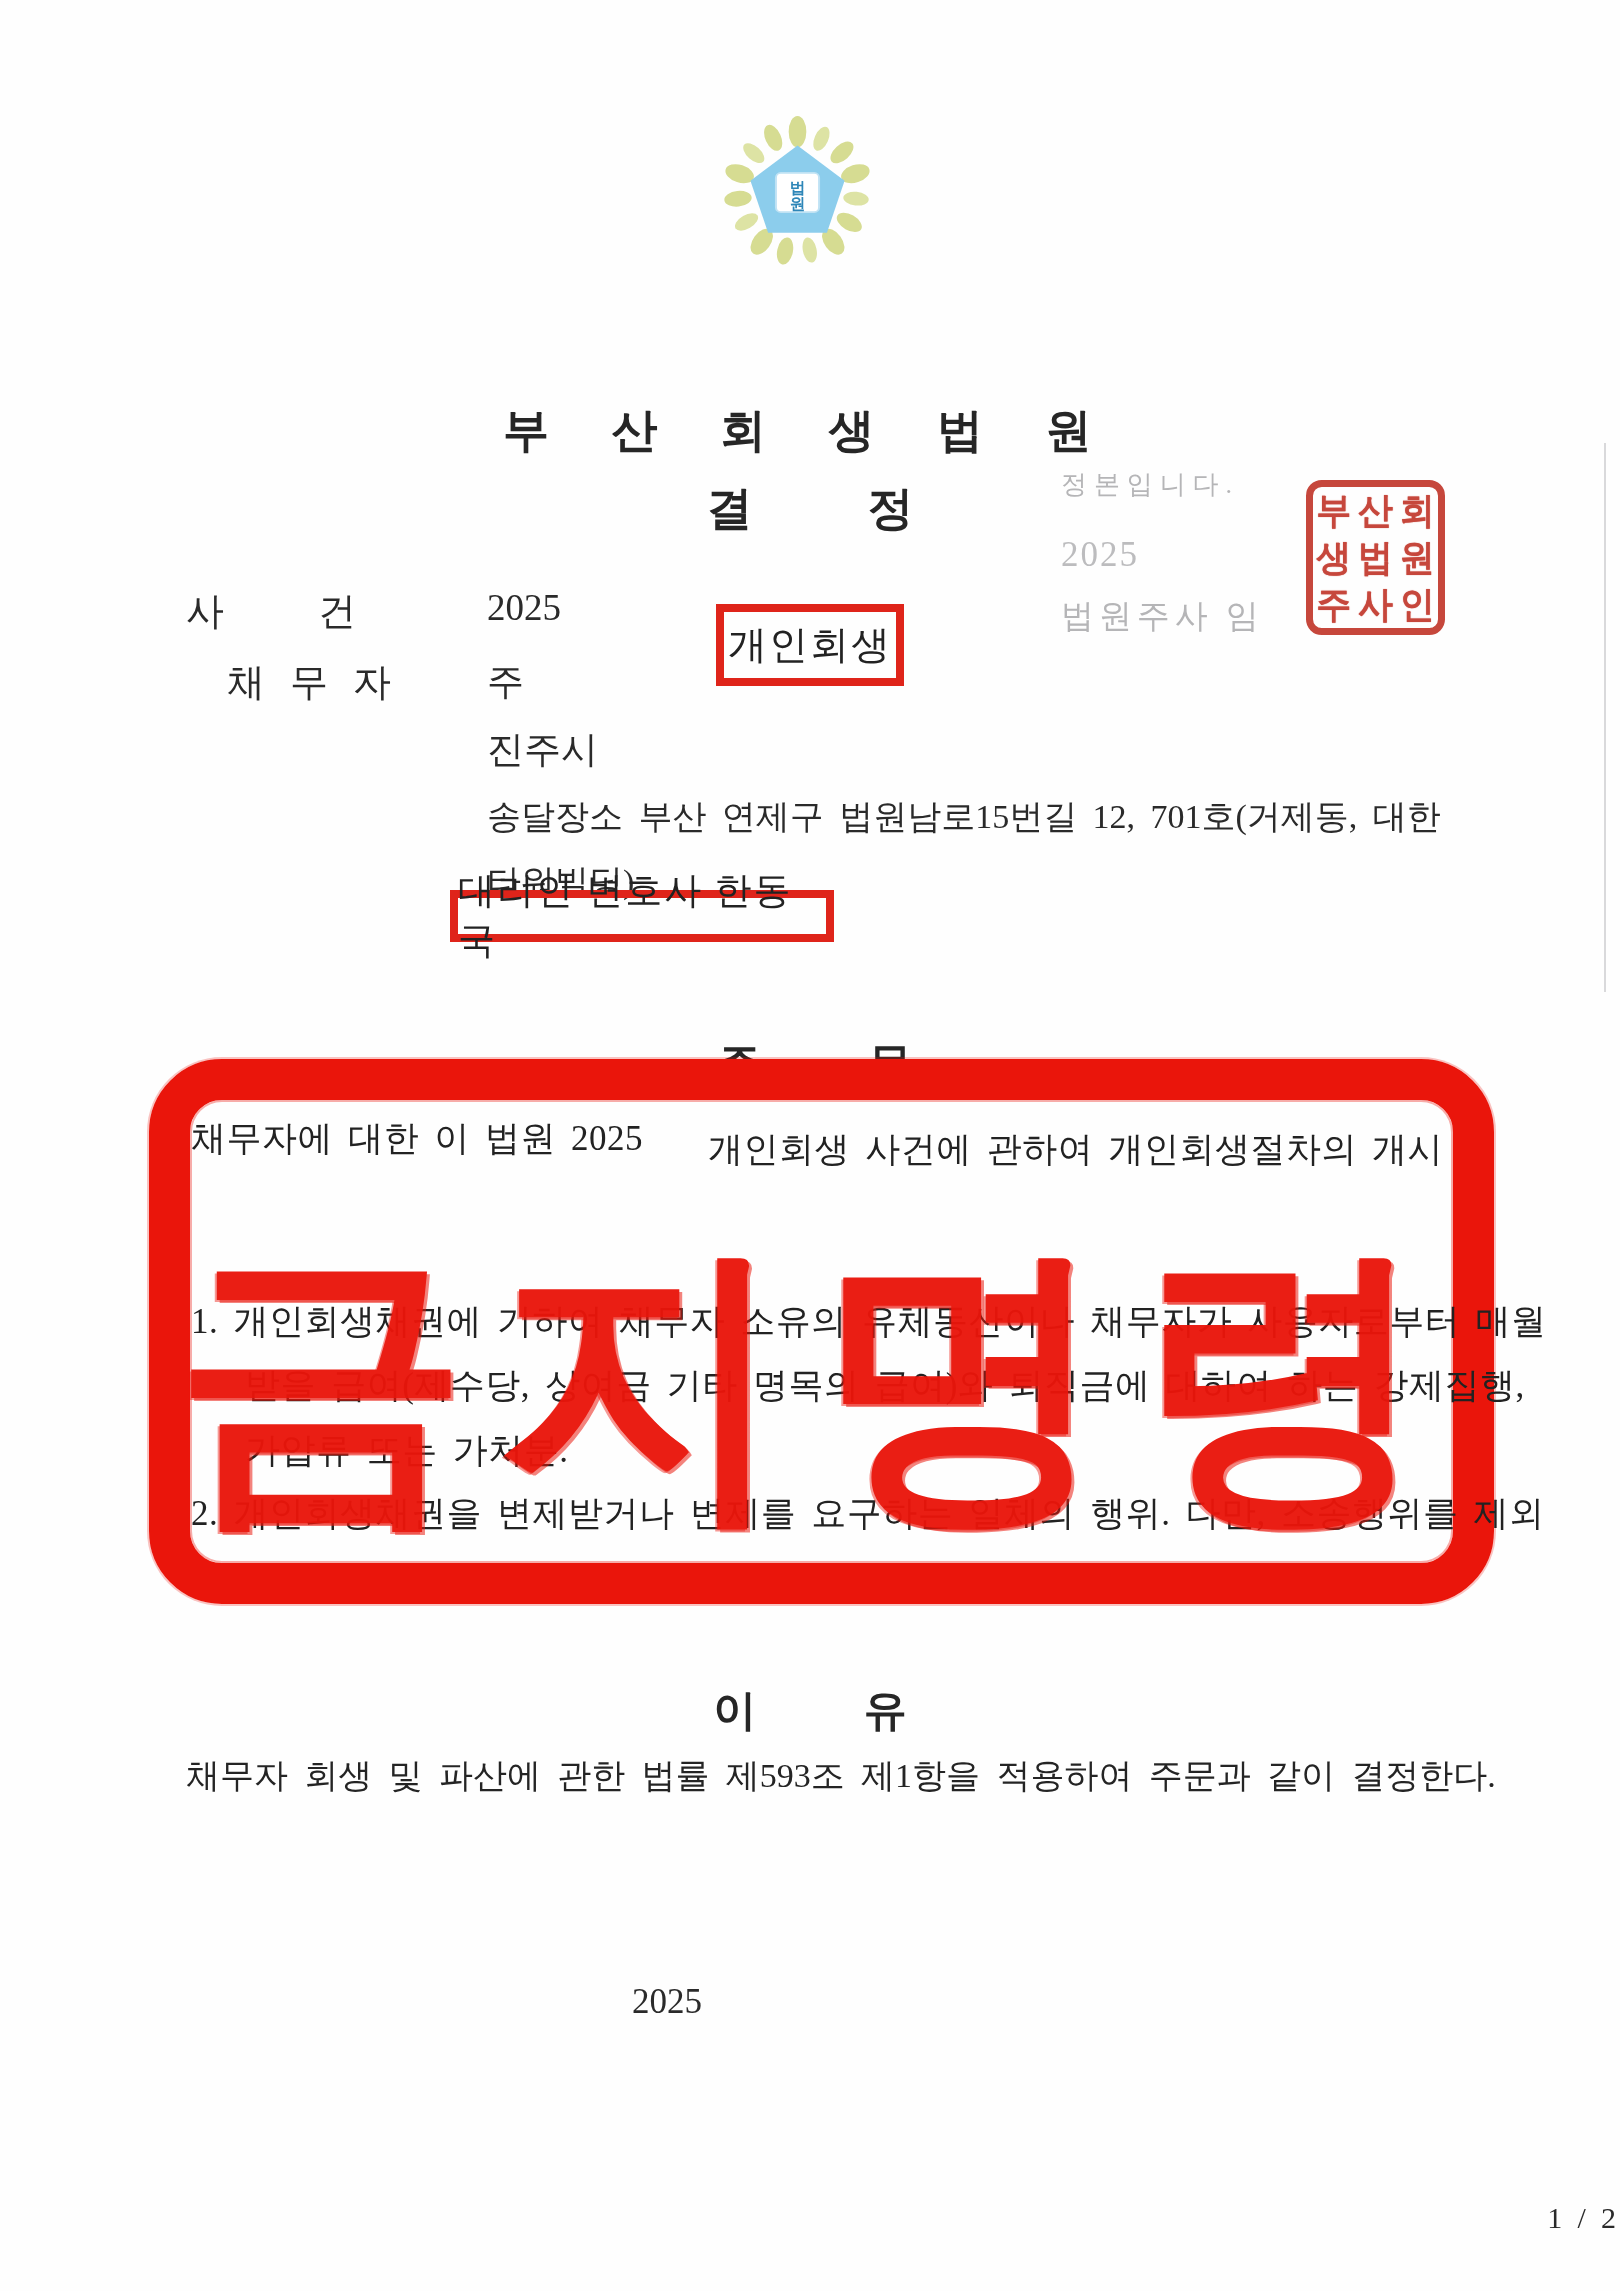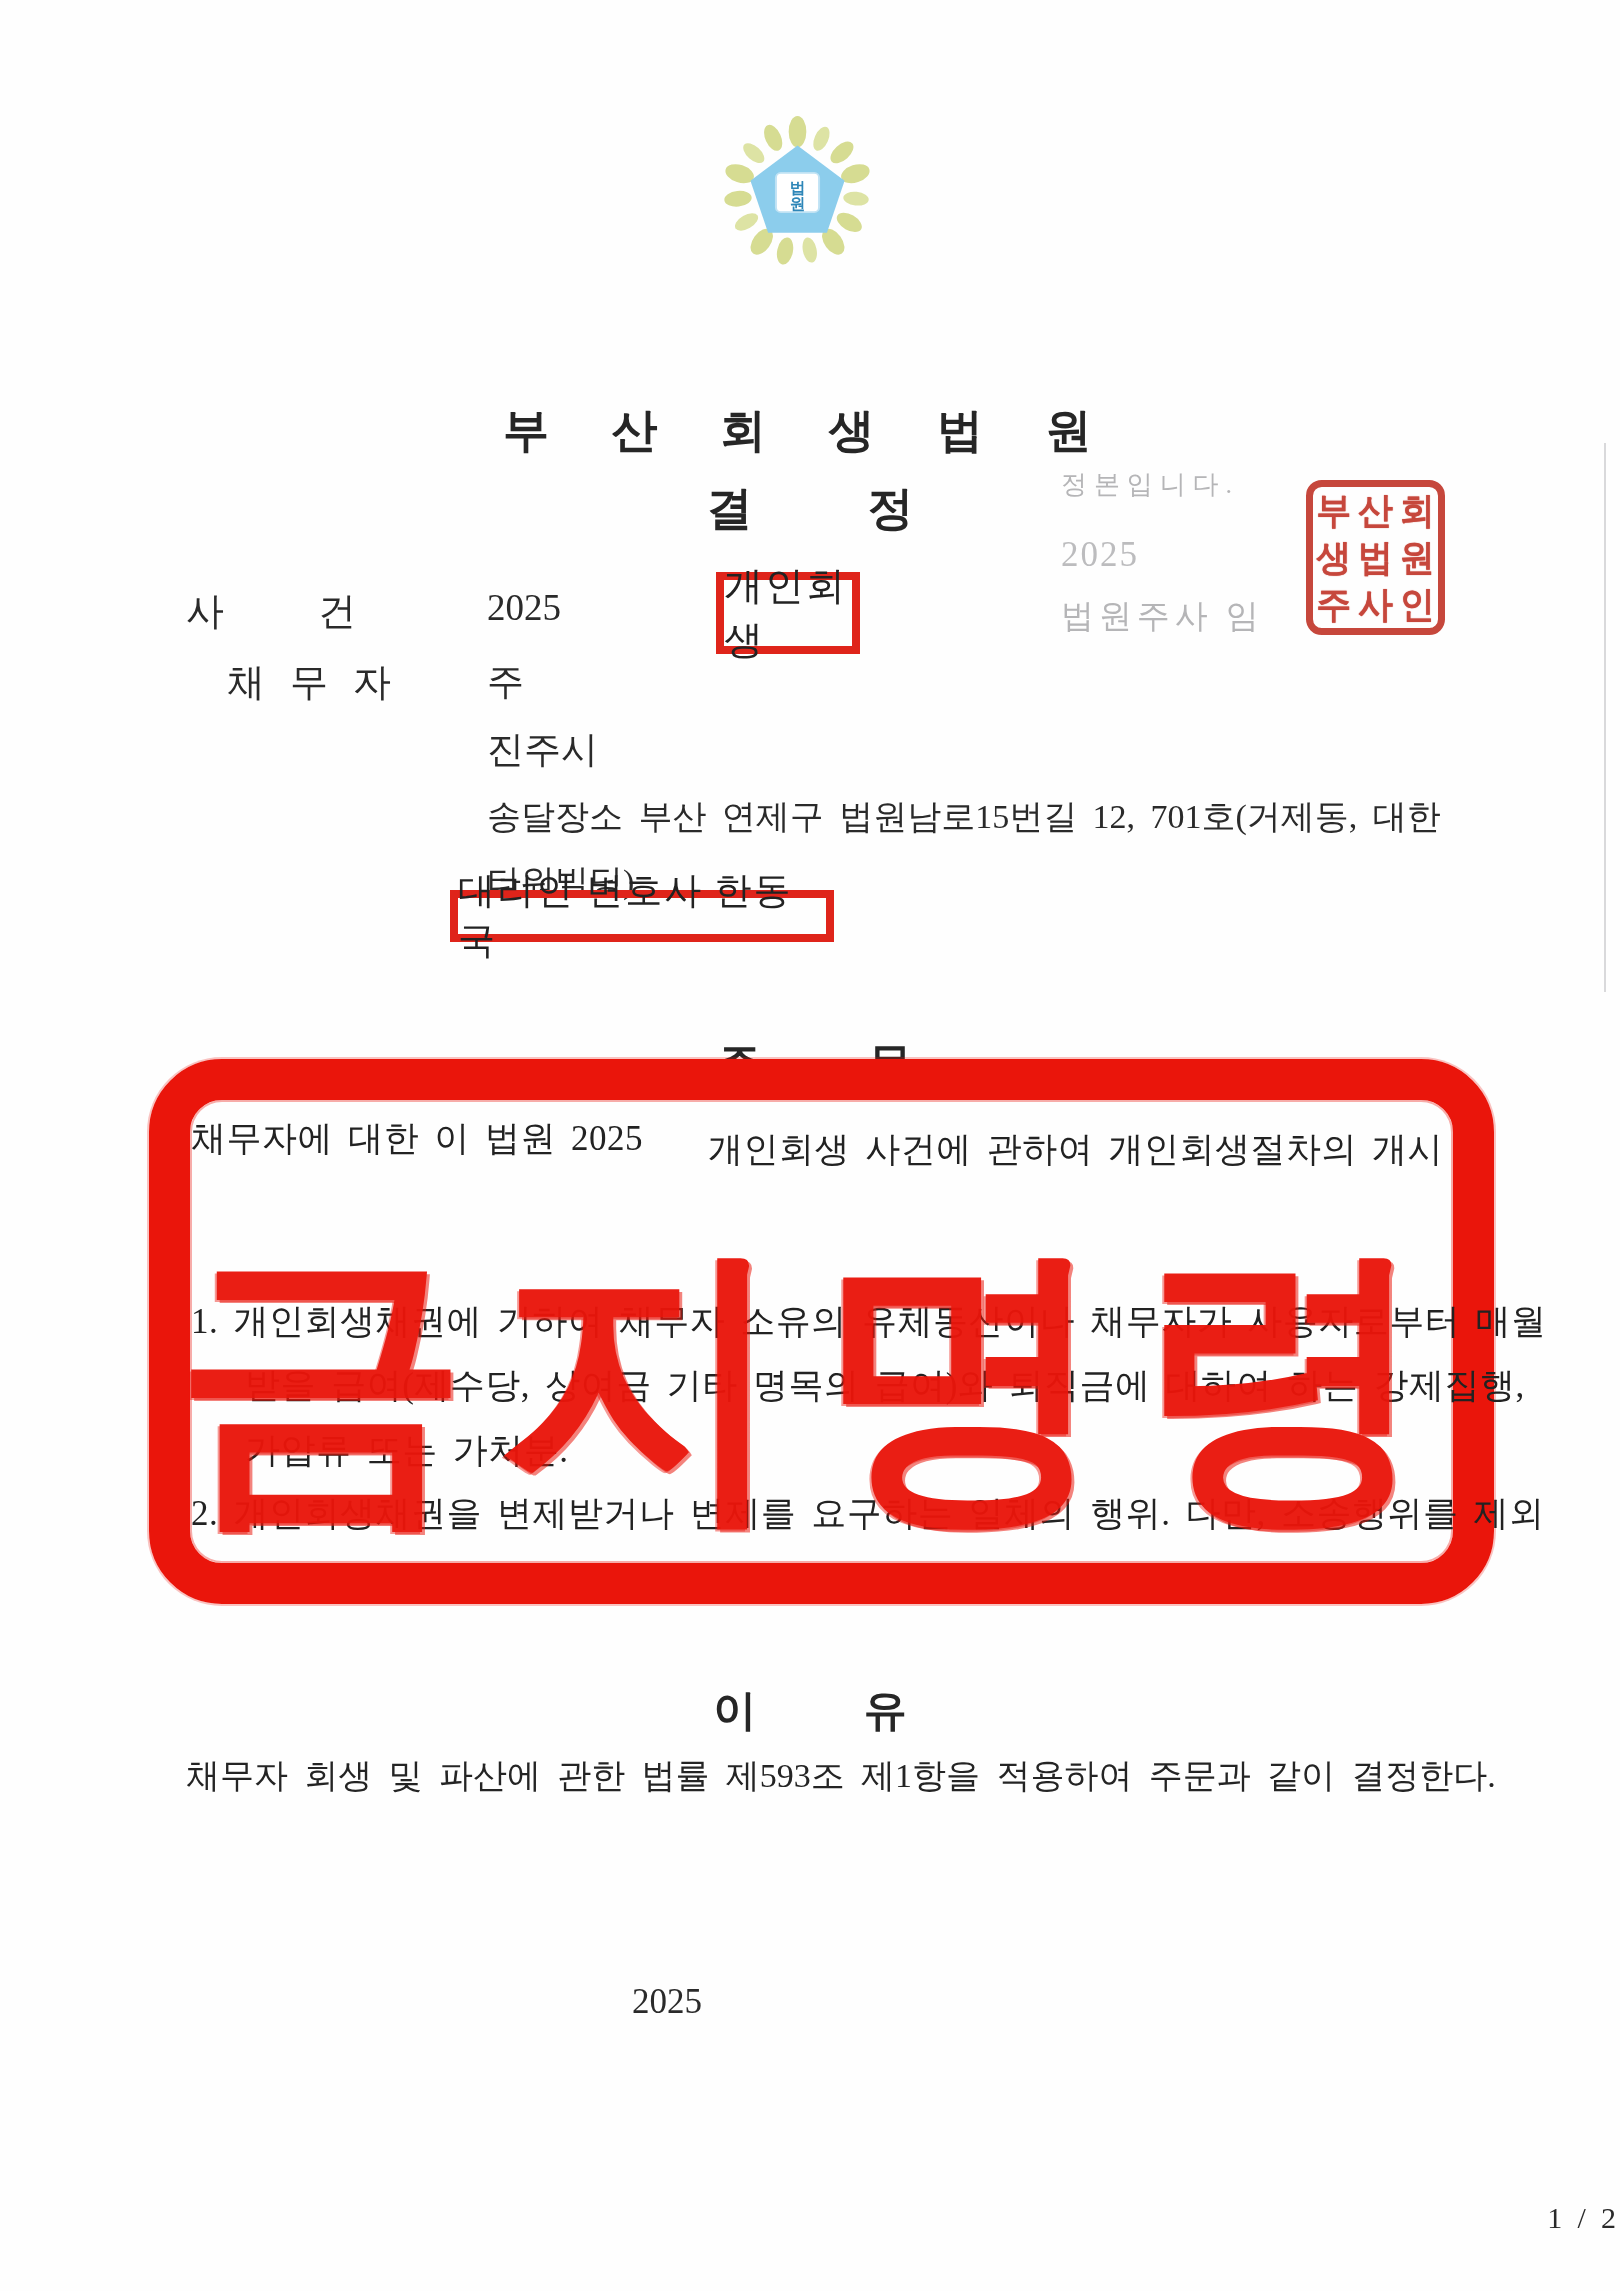--- a/index.html
+++ b/index.html
@@ -140,21 +140,21 @@
     <span>생</span>
     <span>법</span>
     <span>원</span>
     <span>주</span>
     <span>사</span>
     <span>인</span>
   </div>
 
   <div class="abs case-label pre" style="top:586px;left:186px;">사        건</div>
   <div class="abs case-value" style="top:586px;left:487px;">2025</div>
-  <div class="abs redbox" style="top:572px;left:716px;width:144px;height:82px;">
+  <div class="abs redbox" style="top:604px;left:716px;width:188px;height:82px;">
     <span>개인회생</span>
   </div>
 
   <div class="abs case-label pre" style="top:657px;left:186px;margin-left:41px;">채  무  자</div>
   <div class="abs case-value" style="top:657px;left:487px;">주</div>
 
   <div class="abs case-value" style="top:725px;left:487px;">진주시</div>
 
   <div class="abs addr" style="top:794px;left:487px;">송달장소   부산 연제구 법원남로15번길 12, 701호(거제동, 대한</div>
   <div class="abs addr" style="top:859px;left:487px;">타워빌딩)</div>

